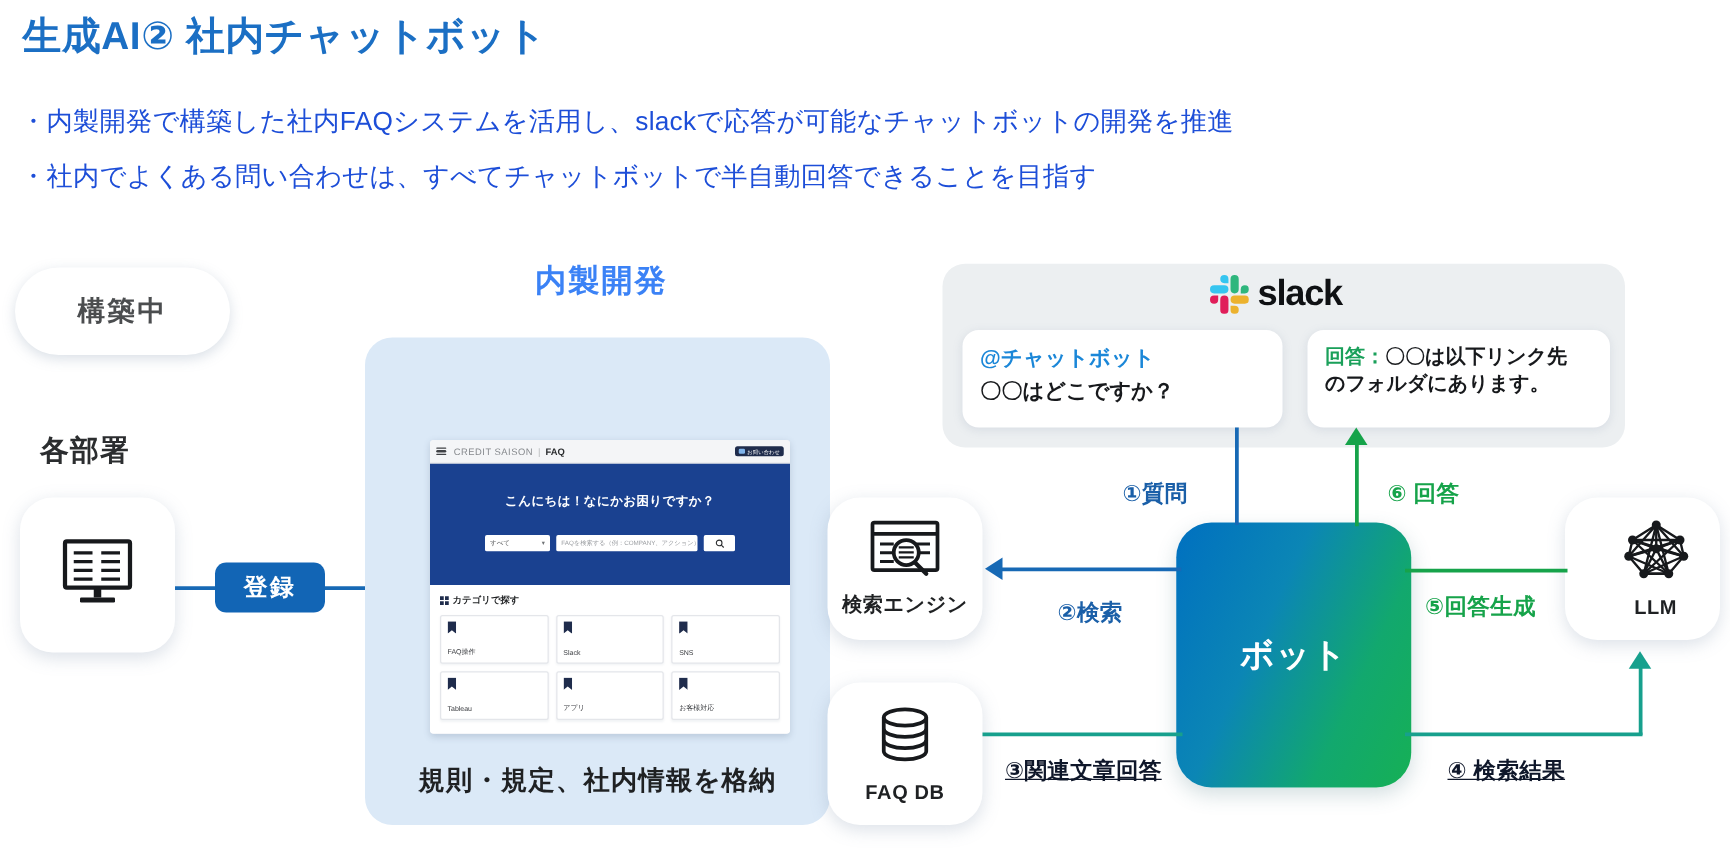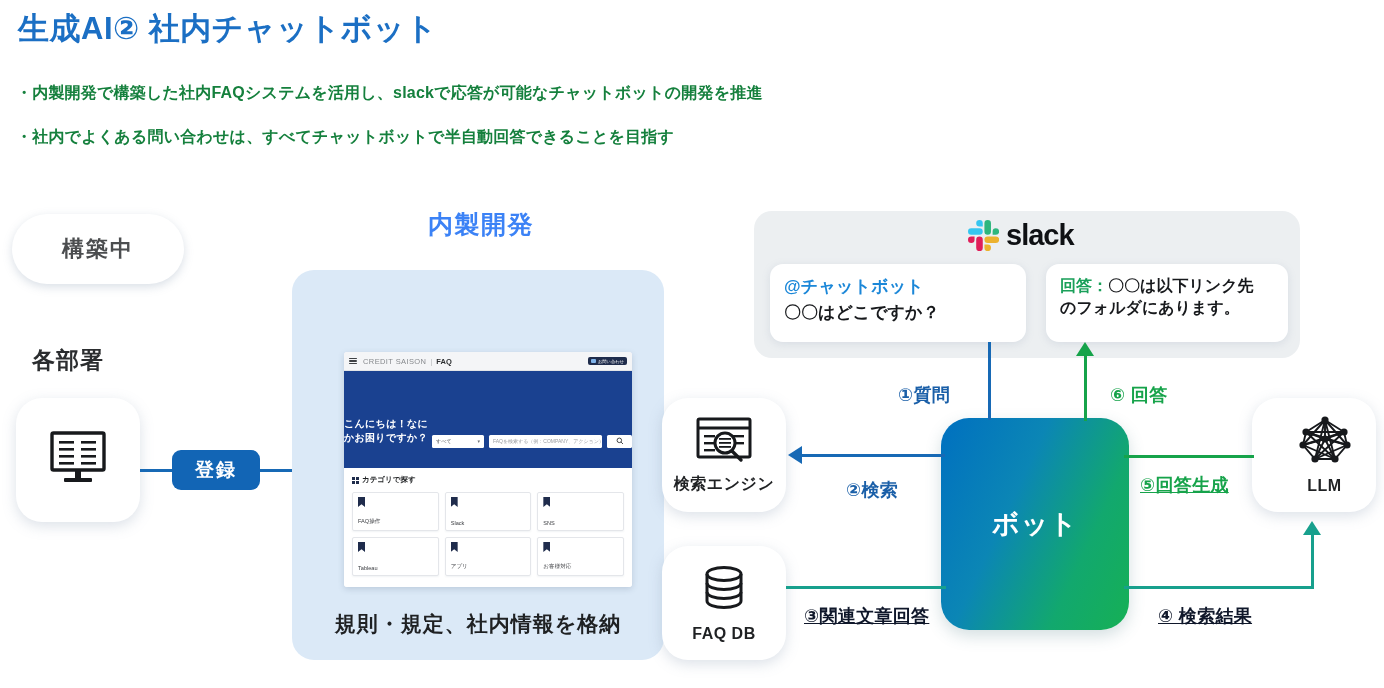--- a/index.html
+++ b/index.html
@@ -12,23 +12,22 @@
   #root { position: relative; width: 1384px; height: 688px; }
 
   
   .page-title {
     position: absolute; left: 18px; top: 8px;
     font-size: 31px; font-weight: bold; color: #1b6fc4;
     letter-spacing: 0.5px; white-space: nowrap;
   }
   .bullet-line {
     position: absolute; left: 16px;
-    font-size: 16px; color: #15803d; white-space: nowrap;
+    font-size: 21px; color: #1d4ed8; white-space: nowrap;
     letter-spacing: 0.2px;
-    font-weight: bold;
   }
   .bullet-line.l1 { top: 83px; }
   .bullet-line.l2 { top: 127px; }
 
   
   .pill {
     position: absolute;
     background: #ffffff;
     border-radius: 999px;
     box-shadow: 0 3px 10px rgba(120,140,165,0.28);
@@ -102,21 +101,21 @@
   #mock-faq   { font-size: 7.5px; color: #2b2d2f; font-weight: bold; }
   #mock-contact {
     margin-left: auto; display:flex; align-items:center; gap:2px;
     background:#1f2c4c; border-radius:2px; padding:1.5px 3px;
   }
   #mock-contact .ci { width:4.5px; height:4.5px; background:#7fb3ea; border-radius:1px; }
   #mock-contact span { font-size:4.2px; color:#fff; letter-spacing:0.1px; }
 
   #faq-mock-hero {
     background: #1a4190; height: 97px; padding-top: 23px;
-    display: flex; flex-direction: row; align-items: center;
+    display: flex; flex-direction: column; align-items: center;
   }
   #mock-hero-title {
     font-size: 10px; font-weight: bold; color: #ffffff; letter-spacing: 0.3px;
   }
   #mock-searchrow { display: flex; align-items: center; gap: 5px; margin-top: 20px; }
   #mock-select {
     width: 52px; height: 13px; background:#fff; border-radius:1.5px;
     display:flex; align-items:center; justify-content:space-between;
     padding: 0 4px; font-size: 5.2px; color: #4b4d4f;
   }
@@ -428,19 +427,19 @@
 
   <div class="h-line teal conn" style="left:786px; top:586px; width:160px;"></div>
   <div class="flow-label lbl-teal" style="left:804px; top:604px;">③関連文章回答</div>
 
   <div class="h-line teal conn" style="left:1124px; top:586px; width:190px;"></div>
   <div class="v-line teal conn" style="left:1311px; top:534px; height:54px;"></div>
   <div class="arrow arrow-up-teal" style="left:1303px; top:521px;"></div>
   <div class="flow-label lbl-teal" style="left:1158px; top:604px;">④ 検索結果</div>
 
   <div class="h-line green conn" style="left:1124px; top:455px; width:130px;"></div>
-  <div class="flow-label lbl-green" style="left:1140px; top:473px;text-decoration:underline;">⑤回答生成</div>
+  <div class="flow-label lbl-green" style="left:1140px; top:473px;">⑤回答生成</div>
 
   <div class="v-line green conn" style="left:1084px; top:355px; height:66px;"></div>
   <div class="arrow arrow-up-green" style="left:1076px; top:342px;"></div>
   <div class="flow-label lbl-green" style="left:1110px; top:383px;">⑥ 回答</div>
 
 </div>
 
 </body></html>

